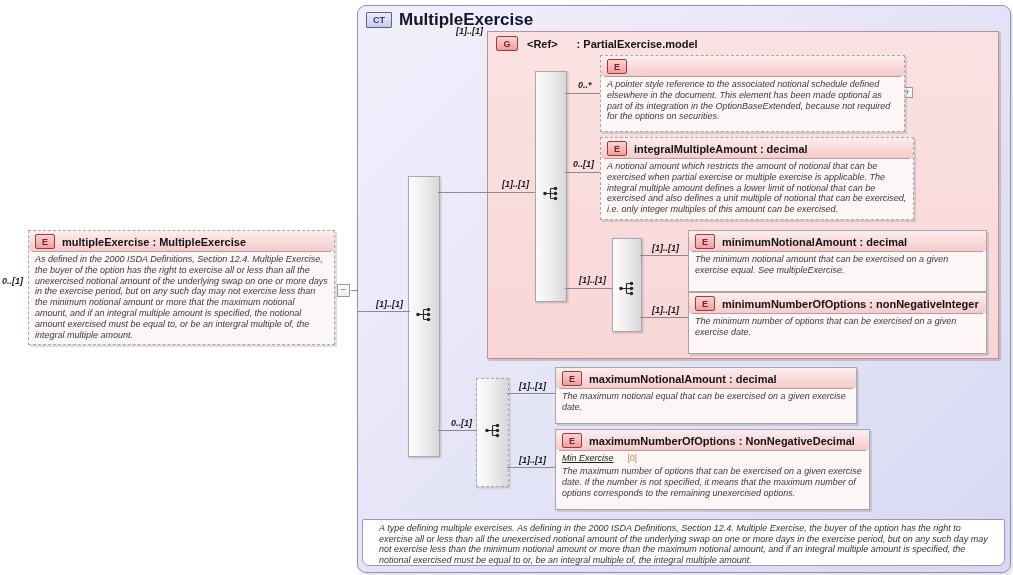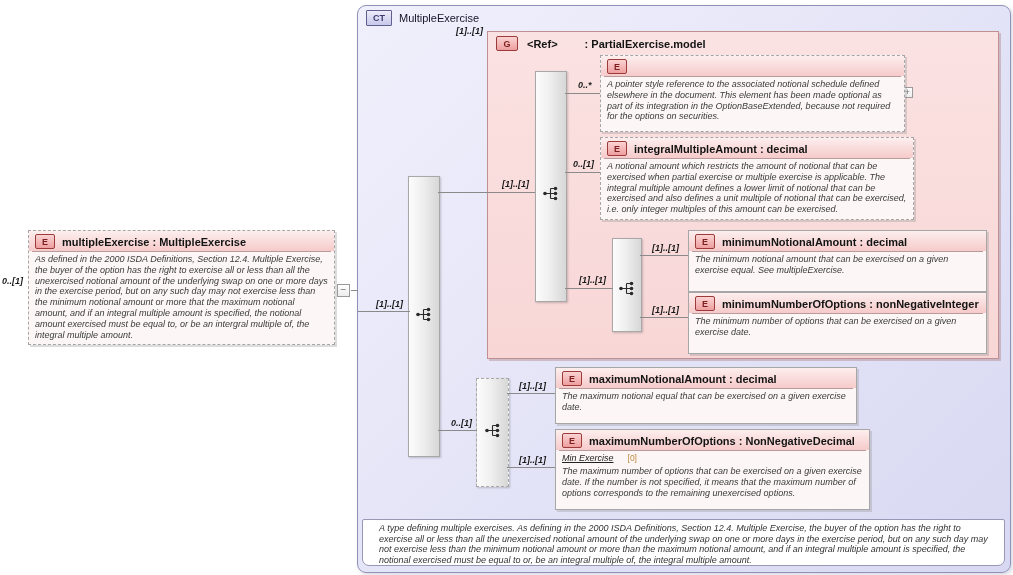--- a/index.html
+++ b/index.html
@@ -15,21 +15,21 @@
     background:linear-gradient(135deg,#f0f0fc 0%,#e3e3f7 55%,#d8d8f2 100%);
     box-shadow:2px 2px 4px rgba(100,100,140,.25);
   }
   .ct-header { position:absolute; display:flex; align-items:center; gap:7px; }
   .ct-badge {
     display:flex; align-items:center; justify-content:center;
     width:24px; height:14px; border:1px solid #5f5f8e; border-radius:1px;
     background:linear-gradient(#ececfb,#c8c8ea); color:#3c3c6e;
     font-size:9px; font-weight:bold; font-style:normal;
   }
-  .ct-title { font-size:11px; font-weight:normal; color:#15152a; }
+  .ct-title { font-size:17px; font-weight:bold; color:#15152a; }
 
   
   .grp-box {
     position:absolute; border:1px solid #c09090;
     background:linear-gradient(#fbe2e2,#f8d6d6);
     box-shadow:2px 2px 0 rgba(160,110,110,.35);
   }
   .grp-header { position:absolute; display:flex; align-items:center; }
 
   
@@ -106,21 +106,21 @@
     <div class="ct-header" style="left:8px;top:4px;">
       <span class="ct-badge">CT</span>
       <span class="ct-title">MultipleExercise</span>
     </div>
   </div>
 
   <div class="grp-box" style="left:487px;top:31px;width:510px;height:326px;">
     <div class="grp-header" style="left:8px;top:4px; gap:9px;">
       <span class="badge-e" style="width:20px;">G</span>
       <span class="el-title">&lt;Ref&gt;</span>
-      <span class="el-title" style="margin-left:18px;">: PartialExercise.model</span>
+      <span class="el-title" style="margin-left:10px;">: PartialExercise.model</span>
     </div>
   </div>
 
   <div class="seqbar" style="left:408px;top:176px;width:30px;height:279px;">
     <span class="seq-icon" style="top:129px;">
       <svg width="17" height="17" viewBox="0 0 17 17">
         <circle cx="2.5" cy="8.5" r="1.8" fill="#2a2a2a"></circle>
         <path d="M2.5 8.5 H8 M8 3.5 V13.5 M8 3.5 H12 M8 8.5 H12 M8 13.5 H12" stroke="#2a2a2a" stroke-width="1.1" fill="none"></path>
         <circle cx="13" cy="3.5" r="1.8" fill="#2a2a2a"></circle>
           <circle cx="13" cy="8.5" r="1.8" fill="#2a2a2a"></circle>

